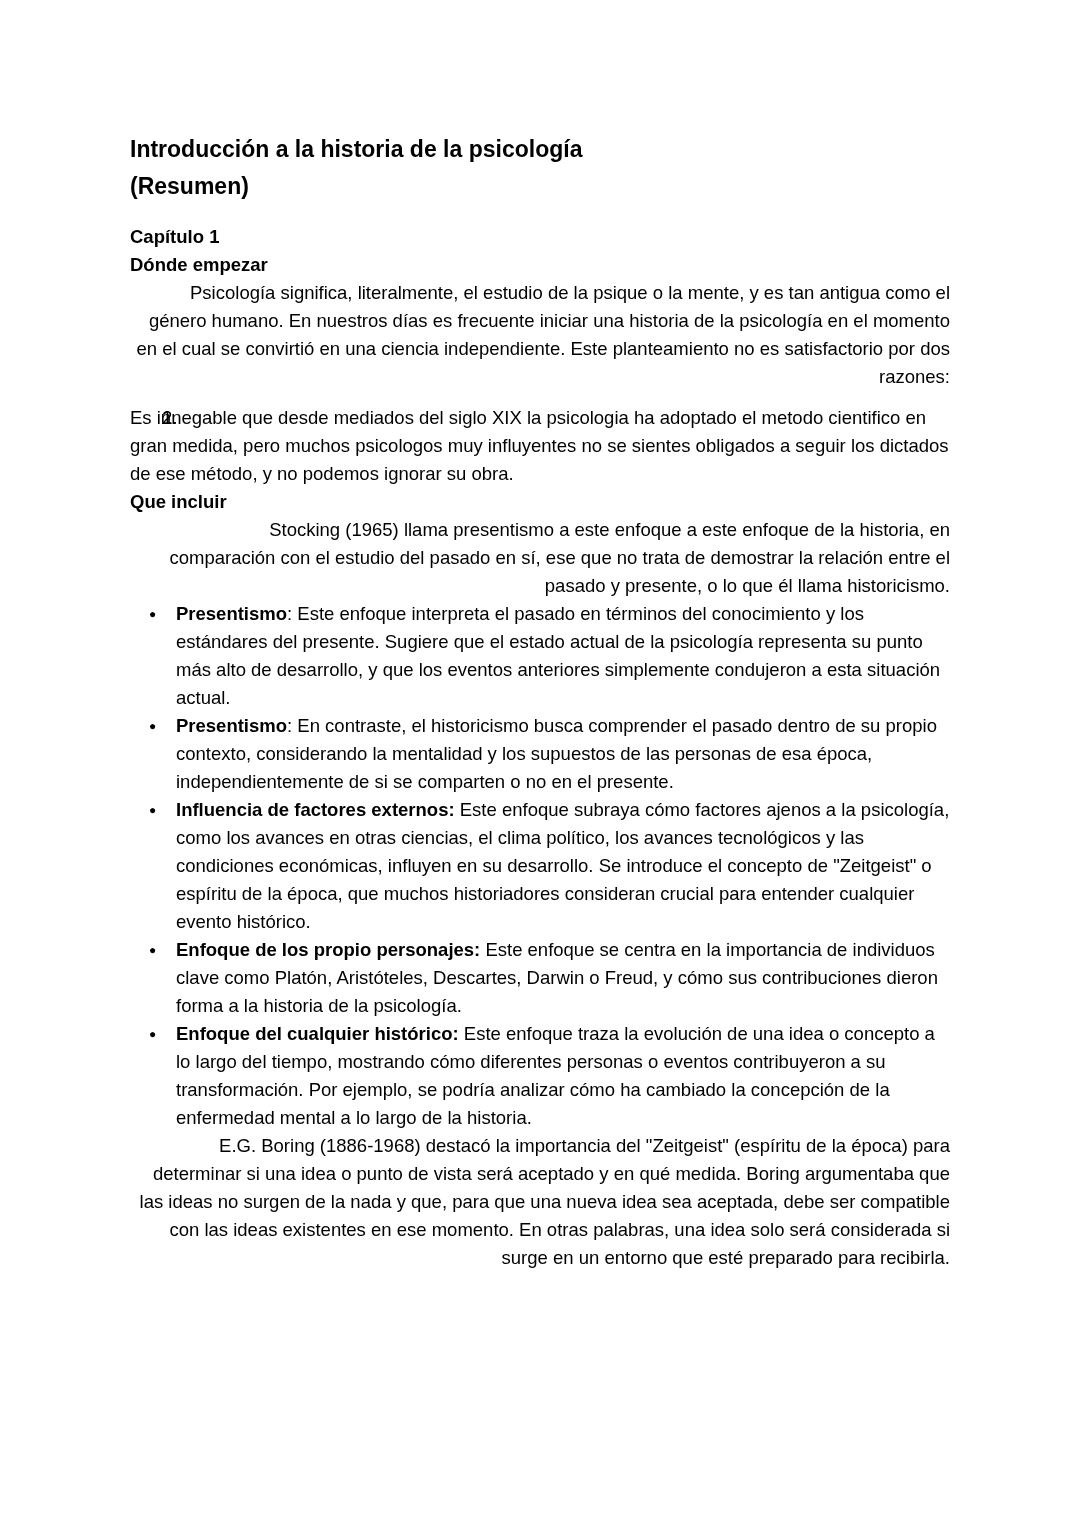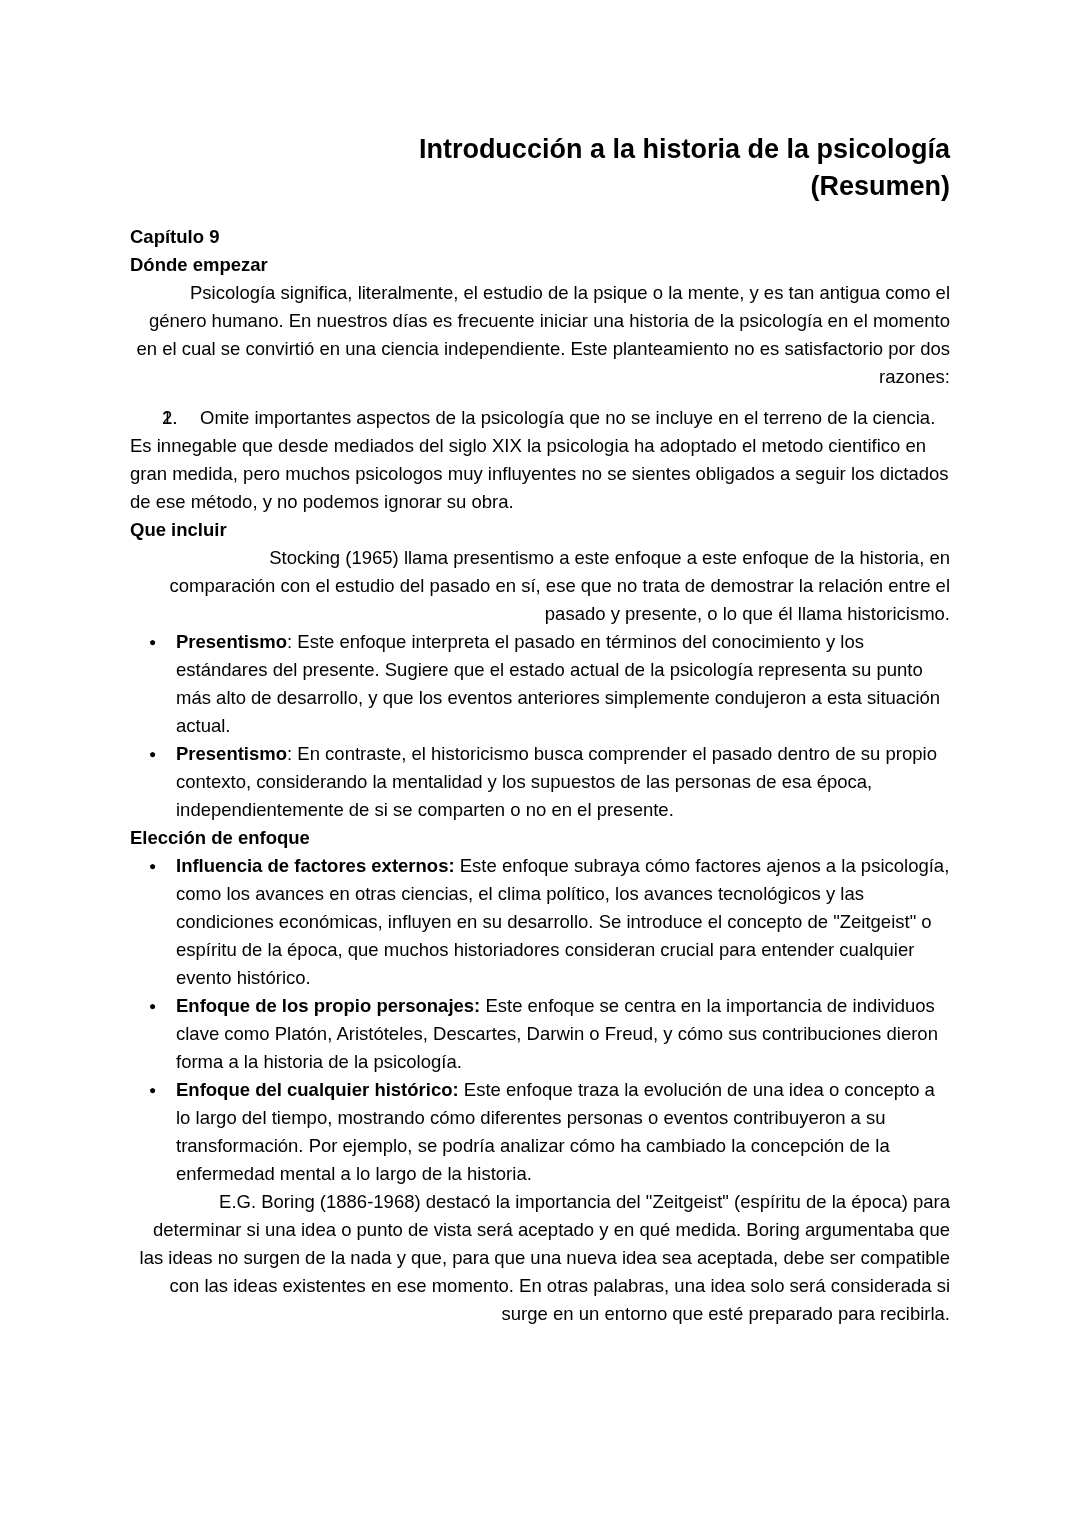--- a/index.html
+++ b/index.html
@@ -15,23 +15,23 @@
     color: #000000;
     font-family: "Liberation Sans", "DejaVu Sans", sans-serif;
     font-size: 18.5px;
     line-height: 28px;
     box-sizing: border-box;
     padding: 131px 130px 40px 130px;
     overflow: hidden;
     text-align: left;
   }
   .title-block {
-    text-align: right;
+    text-align: left;
     font-weight: bold;
-    font-size: 27px;
+    font-size: 23px;
     line-height: 37px;
     margin-bottom: 18px;
   }
   .chapter-heading {
     font-weight: bold;
     margin-left: 66px;
     margin-bottom: 15px;
   }
   .section-heading {
     font-weight: bold;
@@ -82,54 +82,52 @@
 </head>
 <body>
 
 <div class="page">
 
   <div class="title-block">
     <div>Introducción a la historia de la psicología</div>
     <div>(Resumen)</div>
   </div>
 
-  <p class="chapter-heading para-full">Capítulo 9</p>
+  <p class="chapter-heading para-full">Capítulo 1</p>
 
   <p class="section-heading para-full">Dónde empezar</p>
 
   <p class="para-indented para-full">Psicología significa, literalmente, el estudio de la psique o la mente, y es tan antigua como el género humano. En nuestros días es frecuente iniciar una historia de la psicología en el momento en el cual se convirtió en una ciencia independiente. Este planteamiento no es satisfactorio por dos razones:</p>
 
   <ol class="doc-list numbered">
     <li>
       <span class="marker">1.</span>
     </li>
     <li>
       <span class="marker">2.</span>
-      <span>Omite importantes aspectos de la psicología que no se incluye en el terreno de la ciencia.</span>
     </li>
   </ol>
 
   <p class="para-full">Es innegable que desde mediados del siglo XIX la psicologia ha adoptado el metodo cientifico en gran medida, pero muchos psicologos muy influyentes no se sientes obligados a seguir los dictados de ese método, y no podemos ignorar su obra.</p>
 
   <p class="section-heading para-full">Que incluir</p>
 
   <p class="para-firstline">Stocking (1965) llama presentismo a este enfoque a este enfoque de la historia, en comparación con el estudio del pasado en sí, ese que no trata de demostrar la relación entre el pasado y presente, o lo que él llama historicismo.</p>
 
   <ul class="doc-list bulleted">
     <li>
       <span class="marker">●</span>
       <span class="bold">Presentismo</span><span>: Este enfoque interpreta el pasado en términos del conocimiento y los estándares del presente. Sugiere que el estado actual de la psicología representa su punto más alto de desarrollo, y que los eventos anteriores simplemente condujeron a esta situación actual.</span>
     </li>
     <li>
       <span class="marker">●</span>
       <span class="bold">Presentismo</span><span>: En contraste, el historicismo busca comprender el pasado dentro de su propio contexto, considerando la mentalidad y los supuestos de las personas de esa época, independientemente de si se comparten o no en el presente.</span>
     </li>
   </ul>
 
-  <p class="section-heading para-full">Elección de enfoque</p>
 
   <ul class="doc-list bulleted">
     <li>
       <span class="marker">●</span>
       <span class="bold">Influencia de factores externos:</span><span> Este enfoque subraya cómo factores ajenos a la psicología, como los avances en otras ciencias, el clima político, los avances tecnológicos y las condiciones económicas, influyen en su desarrollo. Se introduce el concepto de "Zeitgeist" o espíritu de la época, que muchos historiadores consideran crucial para entender cualquier evento histórico.</span>
     </li>
     <li>
       <span class="marker">●</span>
       <span class="bold">Enfoque de los propio personajes:</span><span> Este enfoque se centra en la importancia de individuos clave como Platón, Aristóteles, Descartes, Darwin o Freud, y cómo sus contribuciones dieron forma a la historia de la psicología.</span>
     </li>

